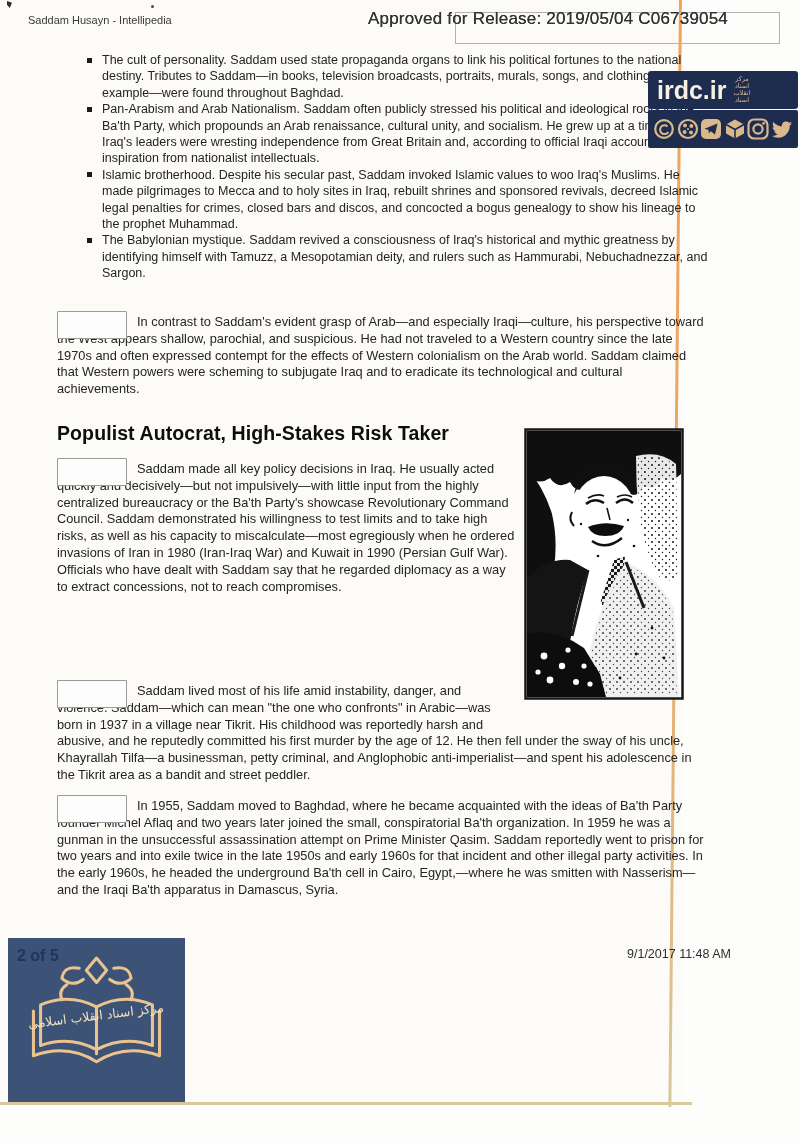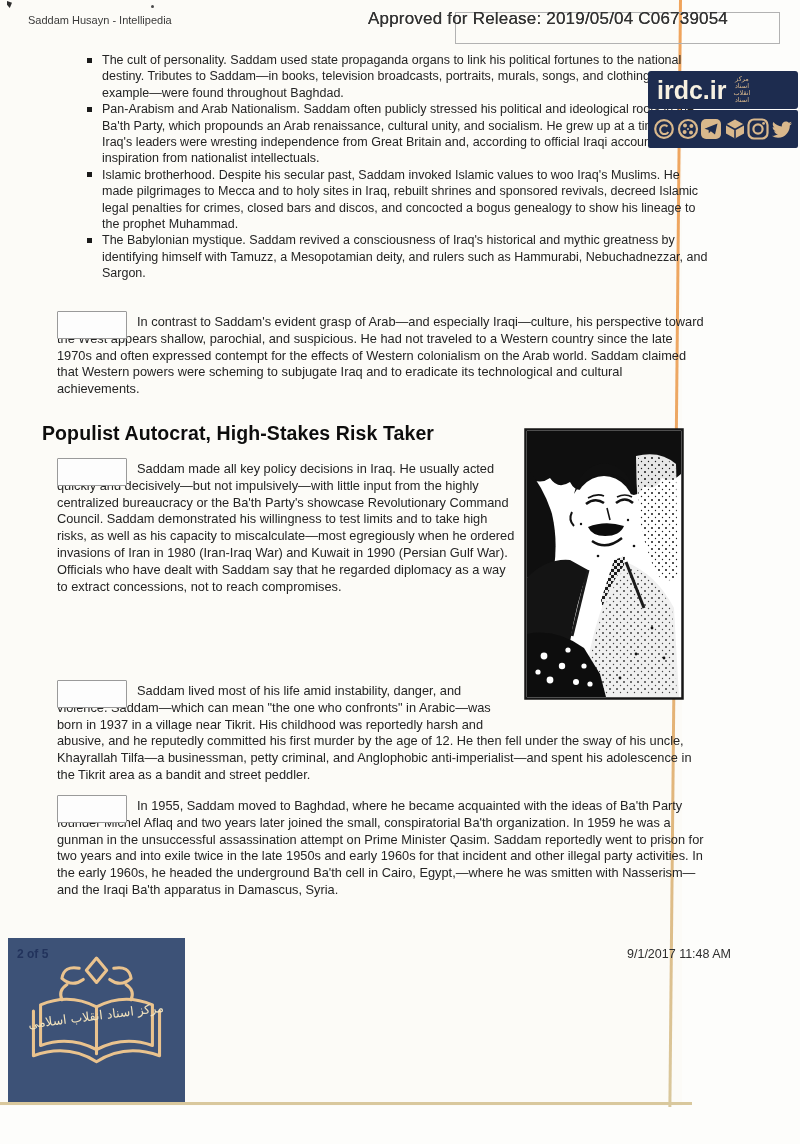--- a/index.html
+++ b/index.html
@@ -27,40 +27,40 @@
 
   .para{position:absolute;margin:0;font-size:12.8px;line-height:16.8px;color:#242424;text-indent:80px;z-index:3;}
   .para-west{left:57px;top:314px;width:650px;}
   .para-populist{left:57px;top:461px;width:462px;}
   .para-turbulent{left:57px;top:683px;width:648px;}
   .para-baghdad{left:57px;top:798px;width:650px;}
   .redaction{position:absolute;left:0;top:-3px;width:68px;height:26px;background:#fdfdfd;border:1.5px solid #9a9a9a;border-radius:1px;}
   .wrap-spacer{float:right;width:195px;height:36px;}
 
   .heading{position:absolute;margin:0;font-size:19.5px;font-weight:bold;color:#0d0d0d;z-index:3;letter-spacing:.1px;}
-  .h-populist{left:42px;top:422px;}
+  .h-populist{left:57px;top:422px;}
   .h-turbulent{left:57px;top:643px;}
 
   .photo{position:absolute;left:524px;top:428px;width:160px;height:272px;z-index:5;}
 
   
   .wm-badge{position:absolute;left:648px;top:71px;width:150px;height:38px;background:#1d2c4f;border-radius:3px;
             display:flex;align-items:center;padding:0 5px 0 9px;box-sizing:border-box;z-index:10;}
   .wm-site{font-size:25px;font-weight:bold;color:#f7f1e1;letter-spacing:0;line-height:1;text-align:right;}
   .wm-emblem{margin-left:7px;display:flex;flex-direction:column;align-items:center;direction:rtl;}
   .wm-emblem span{font-family:"DejaVu Sans",sans-serif;font-size:6.5px;line-height:6.8px;color:#d9b88c;white-space:nowrap;}
   .wm-icons{position:absolute;left:648px;top:110px;width:150px;height:38px;background:#1d2c4f;border-radius:2px;
             display:flex;align-items:center;justify-content:space-between;padding:0 5px;box-sizing:border-box;z-index:10;}
   .wm-icons svg{display:block;}
 
   
   .logo-box{position:absolute;left:8px;top:938px;width:177px;height:164px;background:#3d5277;z-index:10;}
   .logo-script{position:absolute;left:8px;top:70px;width:160px;text-align:center;direction:rtl;
                font-family:"DejaVu Sans",sans-serif;font-size:12.5px;color:#f1e2bd;transform:rotate(-7deg);white-space:nowrap;}
-  .page-num{position:absolute;left:17px;top:947px;font-size:12px;font-weight:bold;color:#22335c;z-index:11;}
+  .page-num{position:absolute;left:17px;top:947px;font-size:16px;font-weight:bold;color:#22335c;z-index:11;}
   .timestamp{position:absolute;left:627px;top:947px;font-size:12.5px;color:#2e2e2e;z-index:3;}
 </style>
 </head>
 <body>
 
 <div class="page">
   <div class="scan-area"></div>
   <div class="v-line"></div>
   <div class="h-line"></div>
   <div class="speck1"></div>

